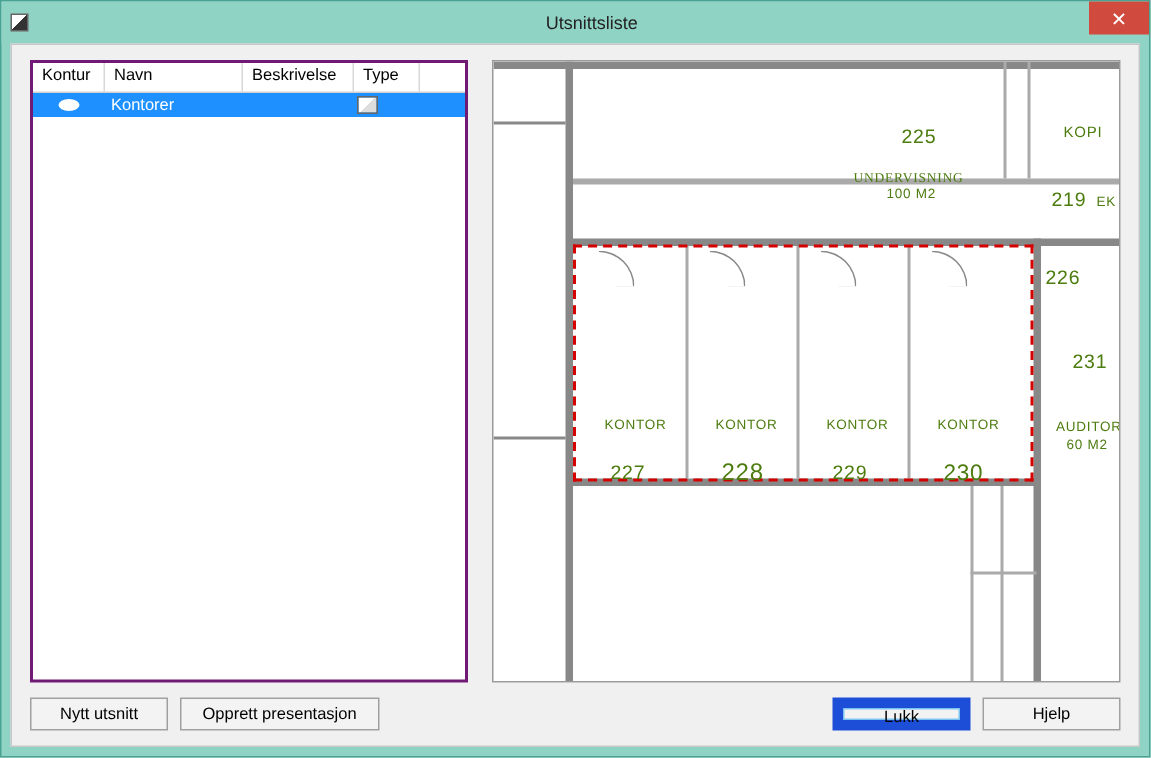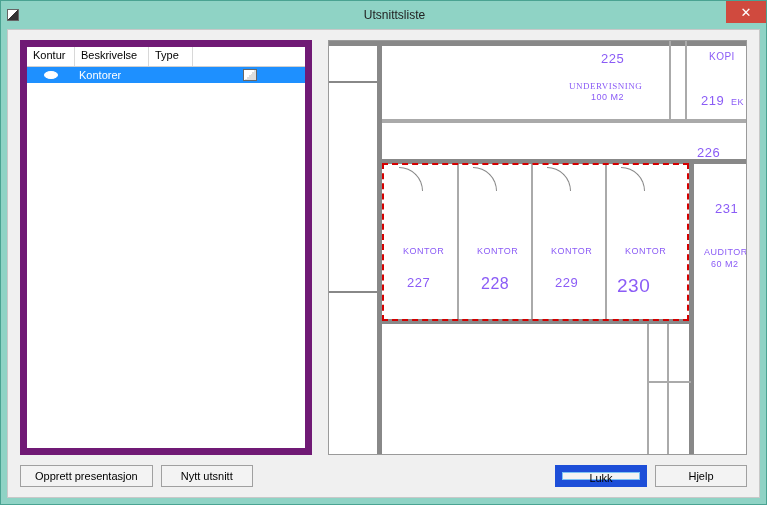--- a/index.html
+++ b/index.html
@@ -71,21 +71,21 @@
     top: 10px;
     left: 12px;
     right: 12px;
     bottom: 42px;
     display: flex;
     gap: 16px;
   }
   .list-panel {
     width: 292px;
     background: #fff;
-    border: 7px solid #701a75;
+    border: 2px solid #701a75;
     display: flex;
     flex-direction: column;
   }
   .list-header {
     display: flex;
     height: 20px;
     border-bottom: 1px solid #d0d0d0;
     background: #fff;
   }
   .list-header div {
@@ -159,22 +159,23 @@
     border: 1px solid #a0a0a0;
     padding: 0 14px;
     min-width: 92px;
     cursor: pointer;
   }
   button.dlg.default { border: 7px solid #1d4ed8; box-shadow: inset 0 0 0 1px #7cc3f3; }
 
   .plan-label {
     position: absolute;
     font-size: 11px;
-    color: #8b5cf6;
+    color: #4d7c0f;
     letter-spacing: 0.5px;
+    margin-top: 32px;
   }
   .plan-line {
     position: absolute;
     background: #888;
   }
   .selection-rect {
     position: absolute;
     border: 2px dashed #d40000;
   }
   .door-arc {
@@ -197,20 +198,21 @@
       <span>✕</span>
     </div>
   </div>
 
   <div class="client">
     <div class="body-area">
 
       <div class="list-panel">
         <div class="list-header">
           <div class="col-kontur">Kontur</div>
+          <div class="col-navn">Navn</div>
           <div class="col-beskr">Beskrivelse</div>
           <div class="col-type">Type</div>
         </div>
         <div class="list-rows">
           <div class="list-row selected">
             <div class="col-kontur">
                 <span class="eye"></span>
               </div>
             <div class="col-navn">Kontorer</div>
             <div class="col-beskr"></div>
@@ -262,30 +264,30 @@
         <span class="plan-label" style="left:382px;top:218px;font-size:9px;">60 M2</span>
 
         <span class="plan-label" style="left:74px; top:205px;font-size:9px;">KONTOR</span>
         <span class="plan-label" style="left:148px;top:205px;font-size:9px;">KONTOR</span>
         <span class="plan-label" style="left:222px;top:205px;font-size:9px;">KONTOR</span>
         <span class="plan-label" style="left:296px;top:205px;font-size:9px;">KONTOR</span>
 
         <span class="plan-label" style="left:78px; top:234px;font-size:13px;">227</span>
         <span class="plan-label" style="left:152px;top:234px;font-size:16px;">228</span>
         <span class="plan-label" style="left:226px;top:234px;font-size:13px;">229</span>
-        <span class="plan-label" style="left:288px;top:234px;font-size:19px;">230</span>
+        <span class="plan-label" style="left:300px;top:234px;font-size:15px;">230</span>
 
         <div class="plan-line" style="left:318px;top:283px;width:2px;height:130px;background:#aaa;"></div>
         <div class="plan-line" style="left:338px;top:283px;width:2px;height:130px;background:#aaa;"></div>
         <div class="plan-line" style="left:318px;top:340px;width:44px;height:2px;background:#aaa;"></div>
       </div>
 
     </div>
 
     <div class="button-bar">
+      <button class="dlg">Nytt utsnitt</button>
       <button class="dlg" style="min-width:130px">Opprett presentasjon</button>
-      <button class="dlg">Nytt utsnitt</button>
       <div class="spacer"></div>
       <button class="dlg default">Lukk</button>
       <button class="dlg">Hjelp</button>
     </div>
   </div>
 </div>
 
 </body></html>

